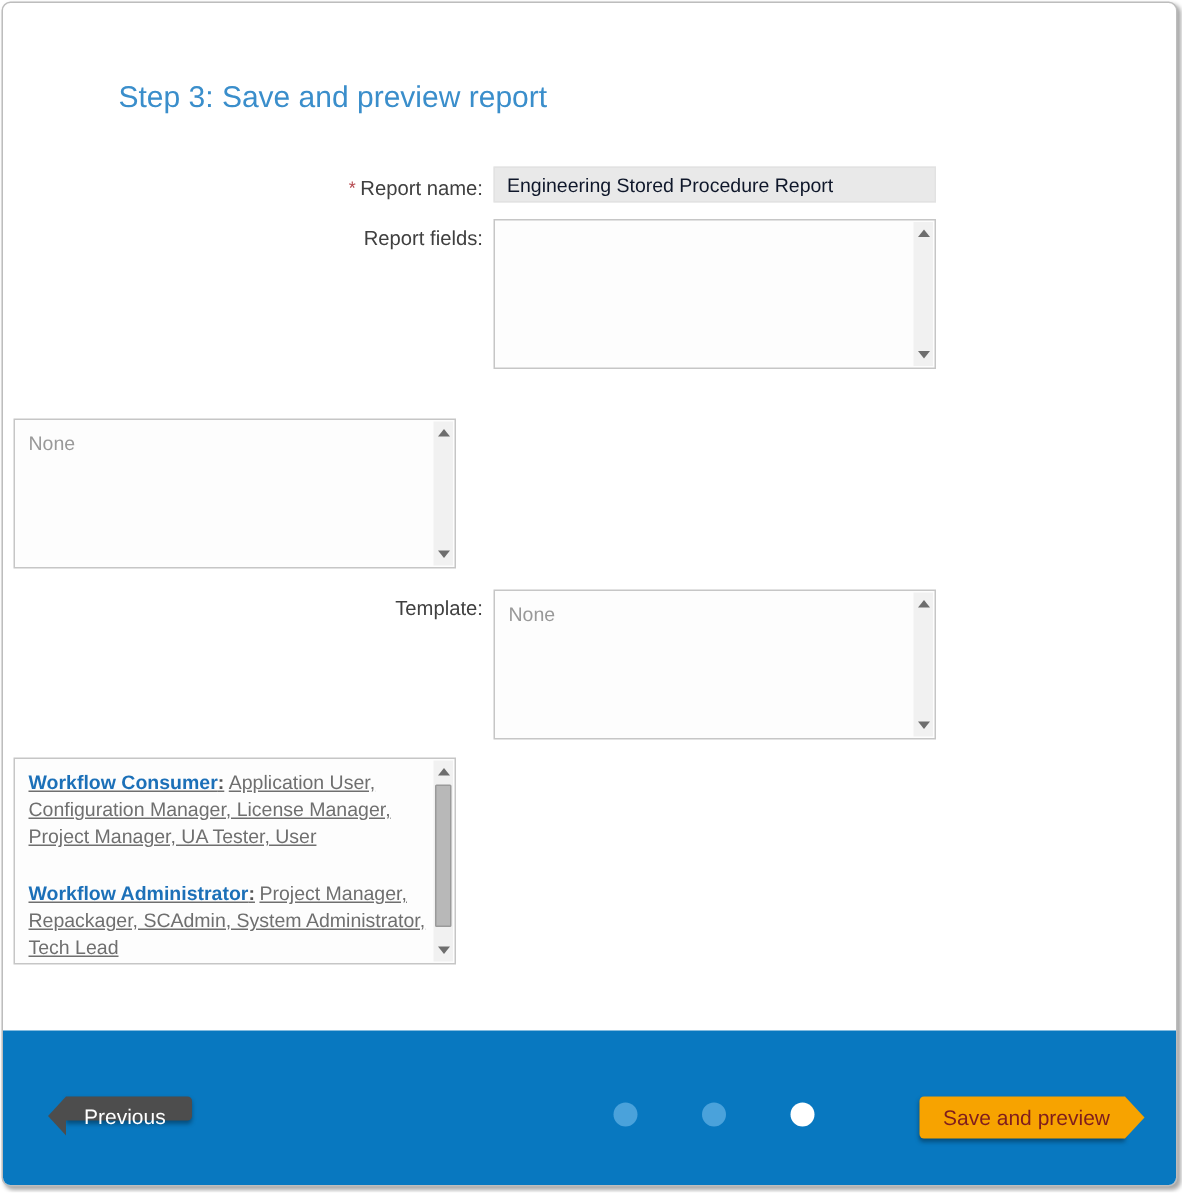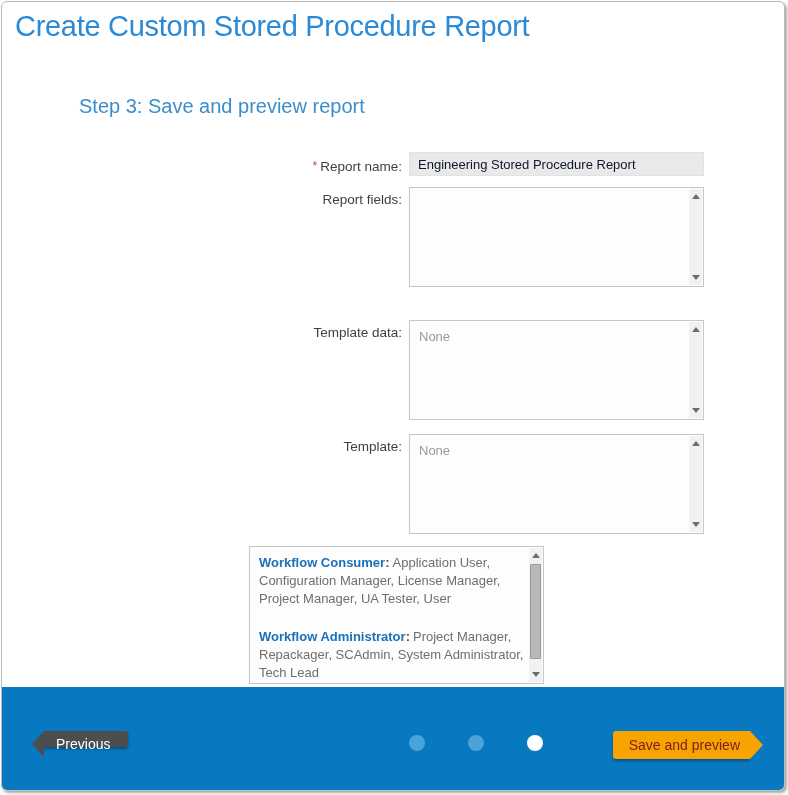--- a/index.html
+++ b/index.html
@@ -41,21 +41,20 @@
     font-size:20px;
     font-weight:normal;
     color:var(--step-blue);
   }
   .form{
     margin-top:34px;
   }
   .form-row{
     display:flex;
     align-items:flex-start;
-    justify-content:center;
   }
   .form-label{
     width:320px;
     text-align:right;
     font-size:13.5px;
     color:#404040;
     padding-top:4px;
     line-height:17px;
     flex:0 0 320px;
   }
@@ -127,20 +126,21 @@
     left:1px;top:16px;
     width:11px;height:95px;
     background:#b8b8b8;
     border:1px solid #9a9a9a;
     border-radius:1px;
   }
   .roles-content{
     color:#6f6f6f;
     font-size:13px;
     line-height:21px;
+    text-decoration:underline;
   }
   .role-entry{margin-bottom:20px;}
   .role-name{
     color:var(--role-blue);
     font-weight:bold;
   }
   .role-sep{
     color:#555555;
     font-weight:bold;
   }
@@ -203,21 +203,20 @@
     border-radius:50%;
     background:var(--dot-inactive);
   }
   .dot.active{background:var(--dot-active);}
 </style>
 </head>
 <body>
 
 <div class="window">
 
-  <h1 class="page-title">Create Custom Stored Procedure Report</h1>
 
   <h2 class="step-heading">Step 3: Save and preview report</h2>
 
   <div class="form">
 
     <div class="form-row row-name">
       <div class="form-label">
         <span class="req">*</span><span>Report name:</span>
       </div>
       <div class="field-col">
@@ -232,21 +231,20 @@
           <div class="content"></div>
           <div class="sb">
             <div class="sb-arrow up"></div>
             <div class="sb-arrow down"></div>
           </div>
         </div>
       </div>
     </div>
 
     <div class="form-row row-template">
-      <div class="form-label">Template data:</div>
       <div class="field-col">
         <div class="scrollbox h88">
           <div class="content">None</div>
           <div class="sb">
             <div class="sb-arrow up"></div>
             <div class="sb-arrow down"></div>
           </div>
         </div>
       </div>
     </div>

